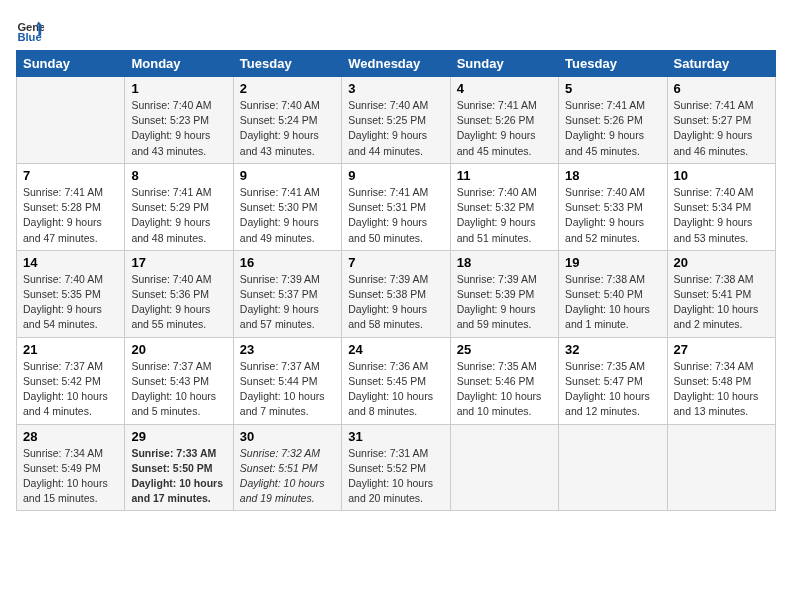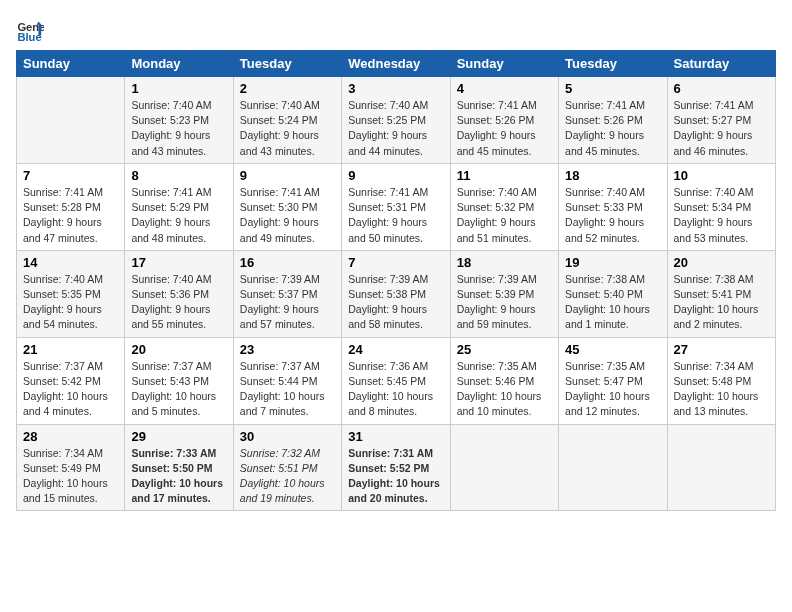--- a/index.html
+++ b/index.html
@@ -215,21 +215,21 @@
 Daylight: 10 hours
 and 7 minutes.</span></td>
         <td><span class="day-number">24</span><span class="day-info" style="white-space: pre-line;">Sunrise: 7:36 AM
 Sunset: 5:45 PM
 Daylight: 10 hours
 and 8 minutes.</span></td>
         <td><span class="day-number">25</span><span class="day-info" style="white-space: pre-line;">Sunrise: 7:35 AM
 Sunset: 5:46 PM
 Daylight: 10 hours
 and 10 minutes.</span></td>
-        <td><span class="day-number">45</span><span class="day-info" style="white-space: pre-line;">Sunrise: 7:35 AM
+        <td><span class="day-number">32</span><span class="day-info" style="white-space: pre-line;">Sunrise: 7:35 AM
 Sunset: 5:47 PM
 Daylight: 10 hours
 and 12 minutes.</span></td>
         <td><span class="day-number">27</span><span class="day-info" style="white-space: pre-line;">Sunrise: 7:34 AM
 Sunset: 5:48 PM
 Daylight: 10 hours
 and 13 minutes.</span></td>
       </tr>
       <tr>
         <td><span class="day-number">28</span><span class="day-info" style="white-space: pre-line;">Sunrise: 7:34 AM
@@ -237,21 +237,21 @@
 Daylight: 10 hours
 and 15 minutes.</span></td>
         <td><span class="day-number">29</span><span class="day-info" style="white-space: pre-line; font-weight: bold;">Sunrise: 7:33 AM
 Sunset: 5:50 PM
 Daylight: 10 hours
 and 17 minutes.</span></td>
         <td><span class="day-number">30</span><span class="day-info" style="white-space: pre-line; font-style: italic;">Sunrise: 7:32 AM
 Sunset: 5:51 PM
 Daylight: 10 hours
 and 19 minutes.</span></td>
-        <td><span class="day-number">31</span><span class="day-info" style="white-space: pre-line; font-weight: bold;">Sunrise: 7:31 AM
+        <td><span class="day-number">31</span><span class="day-info" style="white-space: pre-line;">Sunrise: 7:31 AM
 Sunset: 5:52 PM
 Daylight: 10 hours
 and 20 minutes.</span></td>
         <td class="empty-cell"></td>
         <td class="empty-cell"></td>
         <td class="empty-cell"></td>
       </tr>
     </tbody>
 </table>
 

